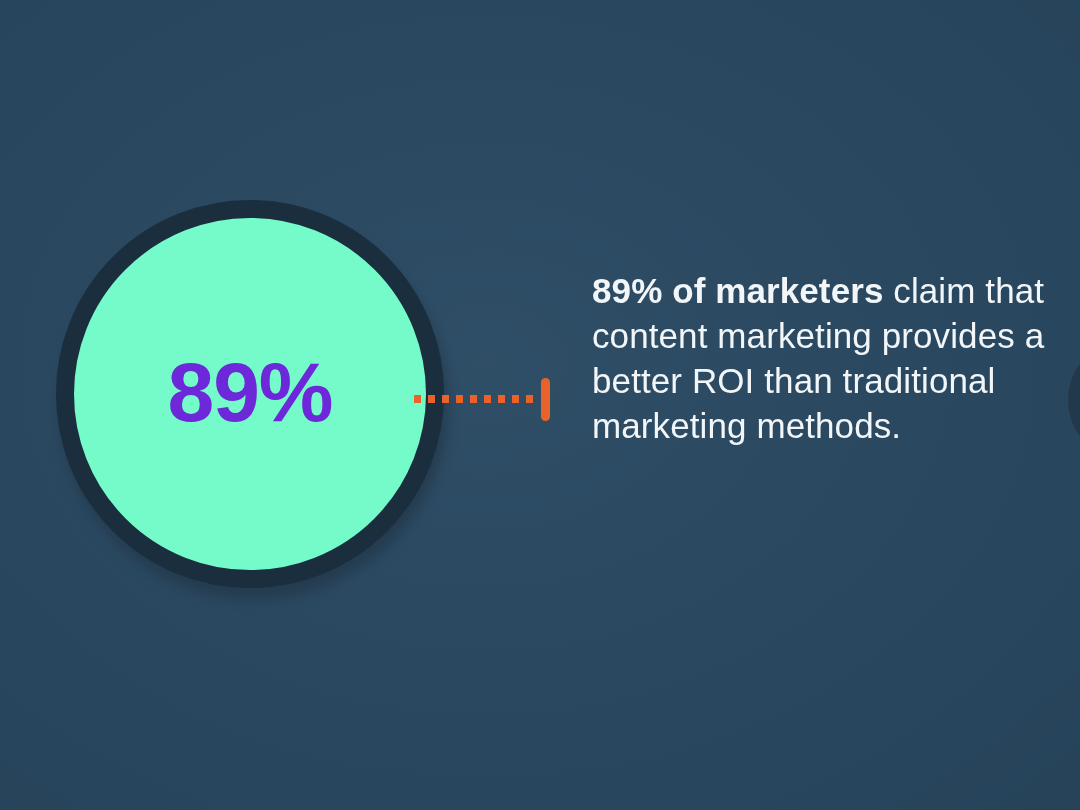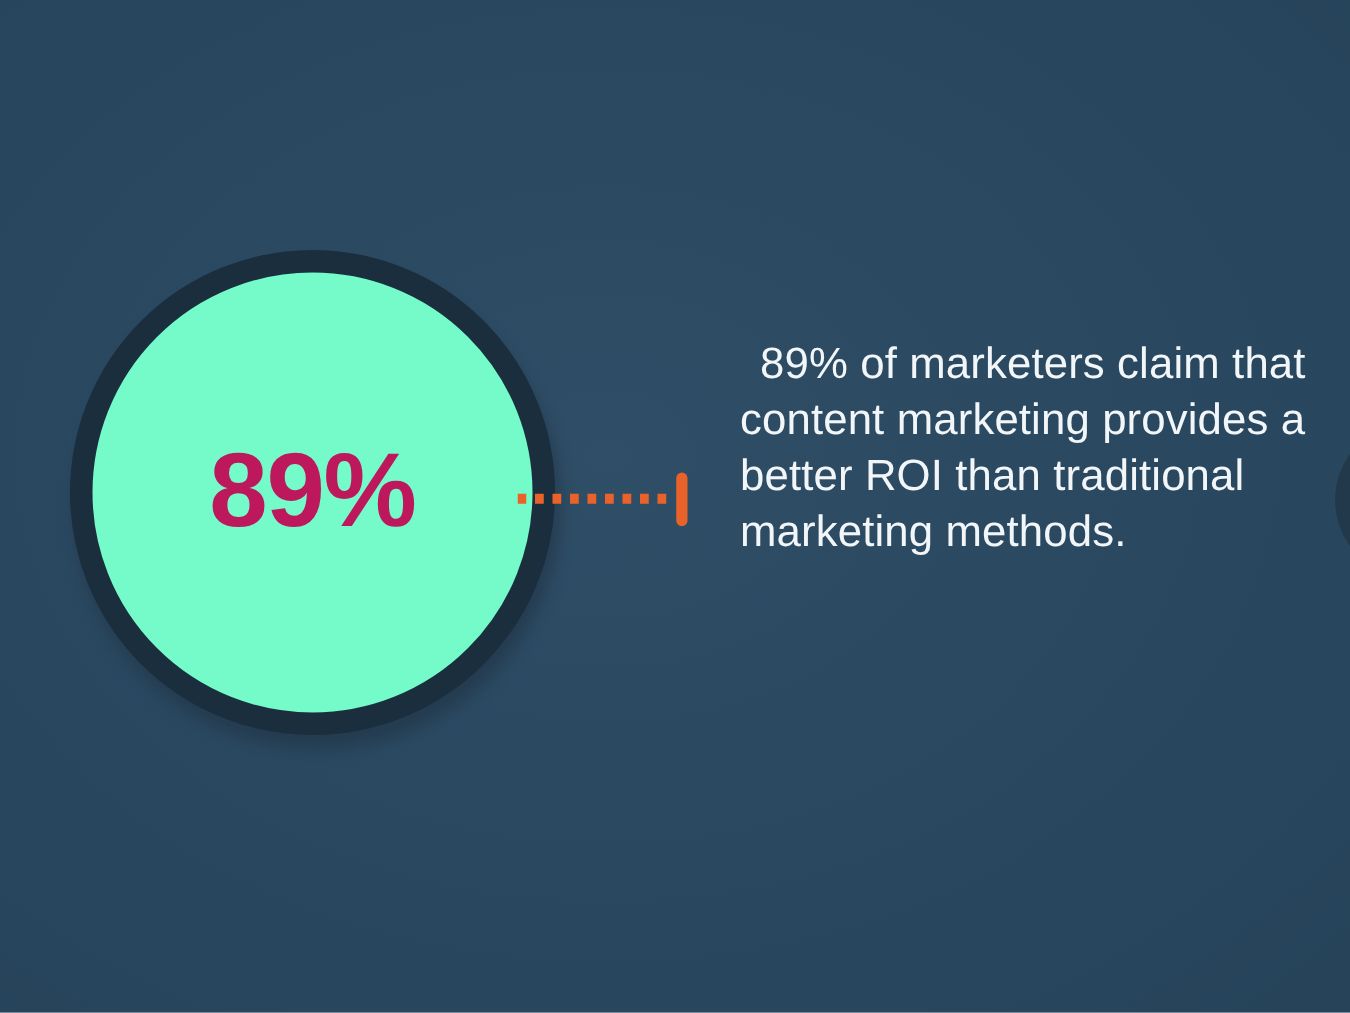--- a/index.html
+++ b/index.html
@@ -57,21 +57,21 @@
     height: 388px;
     border-radius: 50%;
     background: #74fbc9;
     border: 18px solid #1b2e3e;
     box-sizing: border-box;
     display: flex;
     align-items: center;
     justify-content: center;
   }
   #stat-value {
-    color: #be185d;
+    color: #6d28d9;
     font-size: 84px;
     font-weight: bold;
     letter-spacing: -1px;
     line-height: 1;
     transform: translateY(-2px);
     user-select: none;
     text-align: center;
   }
 
   
@@ -108,22 +108,21 @@
     left: 592px;
     top: 268px;
     width: 500px;
     color: #f2f6f8;
     font-size: 35px;
     line-height: 45px;
     letter-spacing: 0.1px;
     white-space: pre-wrap;
   }
   #statement .lead {
-    font-weight: normal;
-    margin-left: 16px;
+    font-weight: bold;
   }
 
   
   #edge-circle {
     position: absolute;
     left: 1068px;
     top: 338px;
     width: 124px;
     height: 124px;
     border-radius: 50%;

